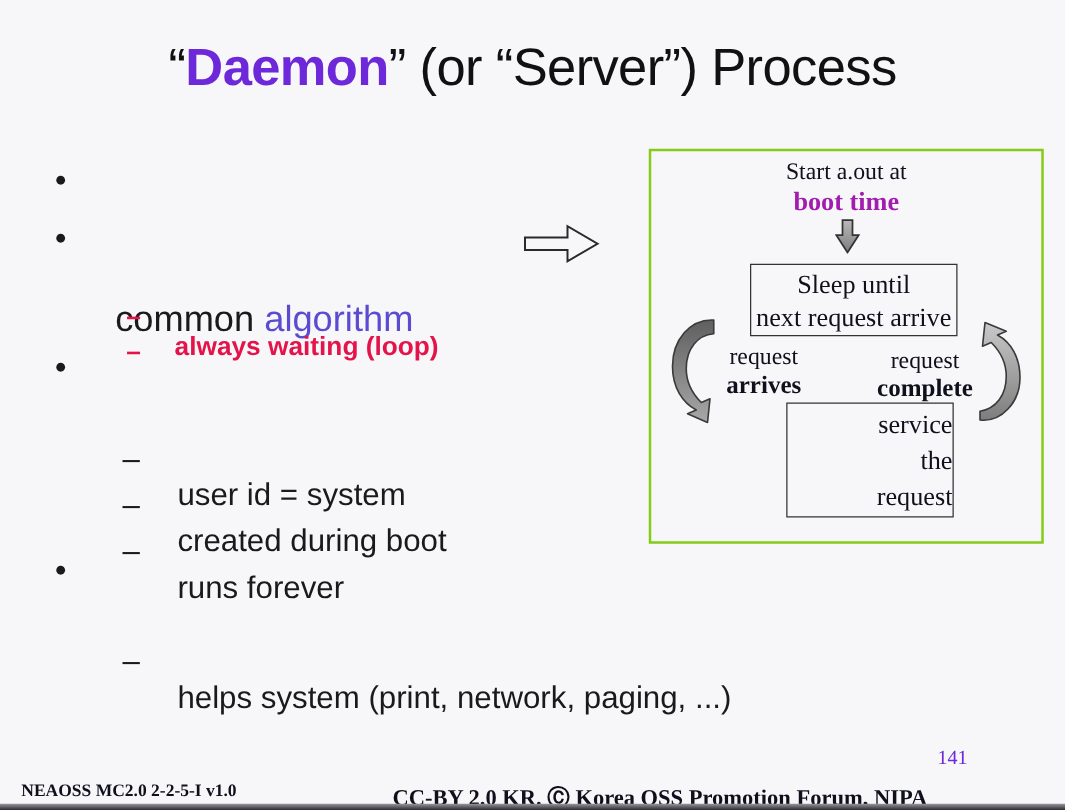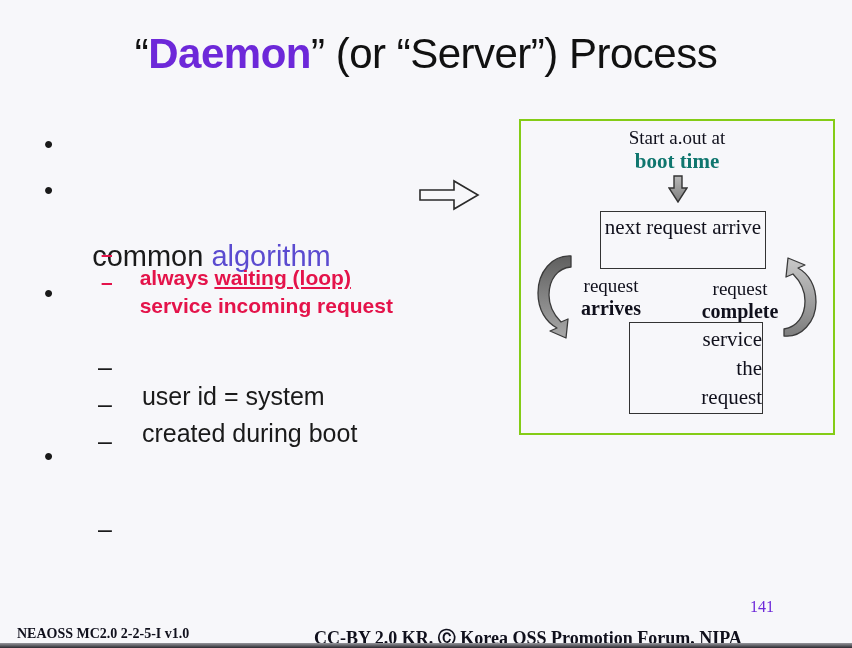--- a/index.html
+++ b/index.html
@@ -29,32 +29,32 @@
   #line-common{top:174px;}
   #line-red1{top:218px;}
   #line-red2{top:246px;}
   #line-usually{top:277px;}
   #line-userid{top:324px;}
   #line-created{top:361px;}
   #line-runs{top:398px;}
   #line-mission{top:440px;}
   #line-helps{top:486px;}
   .accent{color:#5b4bd0;}
-  .u{text-decoration:underline;margin-top:32px;}
+  .u{margin-top:32px;}
   
   .flow-arrow{position:absolute;left:418px;top:178px;}
   
   .diagram{
     position:absolute;left:497px;top:119px;width:312px;height:312px;
     border:2px solid #84cc16;
     font-family:Liberation Serif, serif;color:#10101c;margin-left:22px;
   }
   .dg-abs{position:absolute;}
   .dg-start{top:6px;left:0;right:0;text-align:center;font-size:19px;}
-  .dg-boot{top:28px;left:0;right:0;text-align:center;font-size:21px;font-weight:bold;color:#0f766e;}
+  .dg-boot{top:28px;left:0;right:0;text-align:center;font-size:21px;font-weight:bold;color:#a21caf;}
   .dg-downarrow{left:147px;top:54px;}
   .dg-sleep{
     left:79px;top:90px;width:164px;height:54px;border:1.5px solid #333;
     text-align:center;font-size:21px;line-height:27px;padding-top:2px;
     background:transparent;
   }
   .dg-label{font-size:19px;line-height:22px;text-align:center;}
   .dg-arrives{left:48px;top:154px;width:84px;}
   .dg-complete{left:174px;top:157px;width:90px;}
   .dg-label b{font-size:20px;}
@@ -87,47 +87,48 @@
   <span>common </span><span class="accent">algorithm</span>
 </div>
 
 <div class="line lvl2red" id="line-red1">
   <span class="marker">–</span>
   <span>always </span><span class="u">waiting (loop)</span>
 </div>
 
 <div class="line lvl2red" id="line-red2">
   <span class="marker">–</span>
-  <span>service incoming request</span>
 </div>
 
 <div class="line lvl1" id="line-usually">
   <span class="marker">•</span>
 </div>
 
 <div class="line lvl2" id="line-userid">
   <span class="marker">–</span>
   <span>user id = system</span>
 </div>
 
 <div class="line lvl2" id="line-created">
   <span class="marker">–</span>
   <span>created during boot</span>
 </div>
 
 <div class="line lvl2" id="line-runs">
   <span class="marker">–</span>
+  <span>runs forever</span>
 </div>
 
 <div class="line lvl1" id="line-mission">
   <span class="marker">•</span>
 </div>
 
 <div class="line lvl2" id="line-helps">
   <span class="marker">–</span>
+  <span>helps system (print, network, paging, ...)</span>
 </div>
 
 <div class="flow-arrow">
   <svg width="62" height="34" viewBox="0 0 62 34">
     <path d="M2 12 H36 V3 L60 17 L36 31 V22 H2 Z" fill="none" stroke="#2a2a2a" stroke-width="1.6" stroke-linejoin="miter"></path>
   </svg>
 </div>
 
 <div class="diagram">
 
@@ -140,20 +141,21 @@
         <linearGradient id="gDown" x1="0" y1="0" x2="0" y2="1">
           <stop offset="0" stop-color="#b9b9b9"></stop>
             <stop offset="1" stop-color="#7d7d7d"></stop>
         </linearGradient>
       </defs>
       <path d="M6 1 H14 V13 H19 L10 27 L1 13 H6 Z" fill="url(#gDown)" stroke="#333" stroke-width="1.4"></path>
     </svg>
   </div>
 
   <div class="dg-abs dg-sleep">
+    <div>Sleep until</div>
     <div>next request arrive</div>
   </div>
 
   <div class="dg-abs dg-label dg-arrives">
     <div>request</div>
     <b>arrives</b>
   </div>
 
   <div class="dg-abs dg-label dg-complete">
     <div>request</div>

